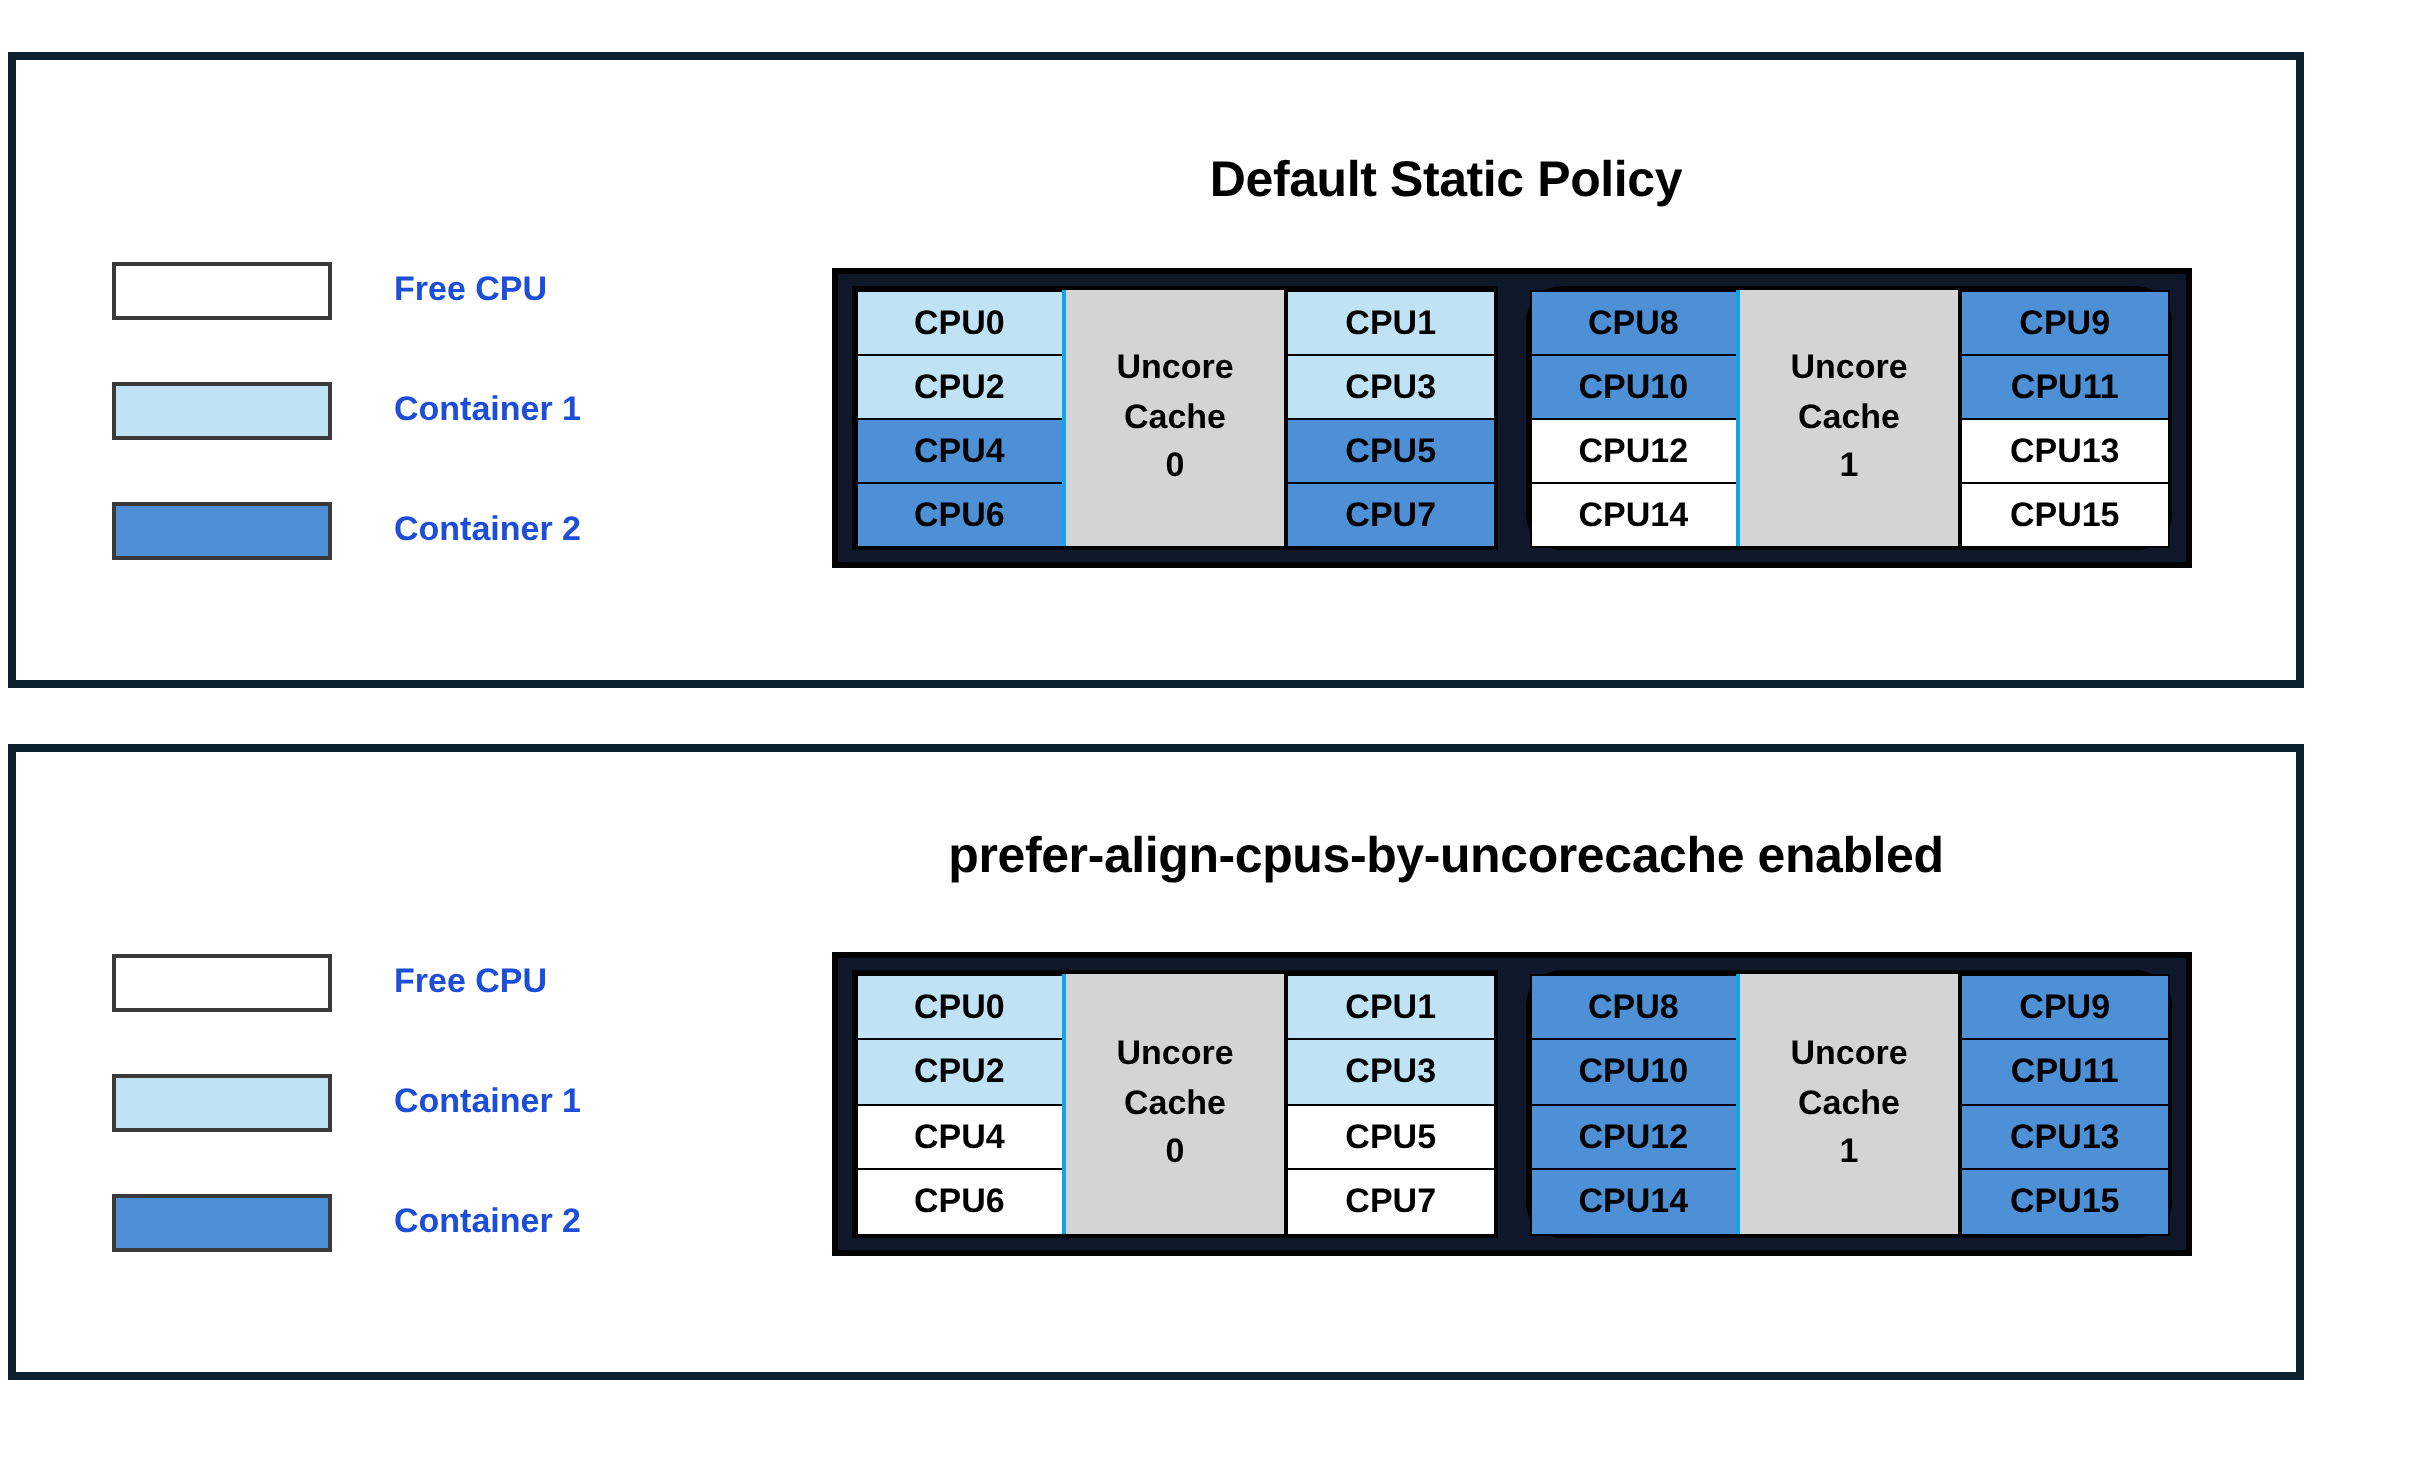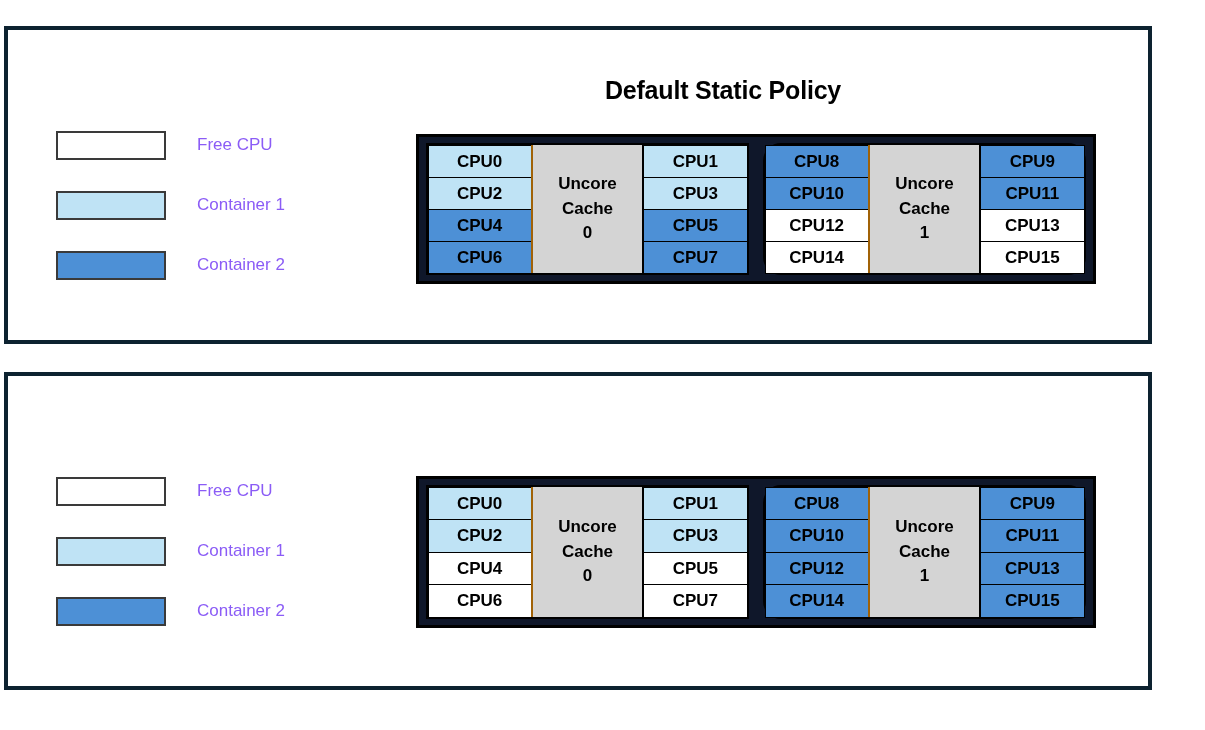--- a/index.html
+++ b/index.html
@@ -54,22 +54,22 @@
   .legend-swatch {
     width: 110px;
     height: 29px;
     border: 2px solid #3a3a3a;
     box-sizing: border-box;
     flex: 0 0 auto;
   }
   .legend-label {
     margin-left: 31px;
     font-size: 17px;
-    font-weight: normal;
-    color: #8b5cf6;
+    font-weight: bold;
+    color: #1d4ed8;
     white-space: nowrap;
   }
 
   
   .cpu-diagram {
     position: absolute;
     border: 3px solid #000000;
     background: #0f172a;
     box-sizing: border-box;
     display: flex;
@@ -107,21 +107,21 @@
     box-sizing: border-box;
     line-height: 1;
   }
   .uncore {
     flex: 1.05 1 0;
     display: flex;
     flex-direction: column;
     align-items: center;
     justify-content: center;
     background: #d4d4d4;
-    border-left: 2px solid #a16207;
+    border-left: 2px solid #0ea5e9;
     border-right: 2px solid #000000;
     box-sizing: border-box;
     font-size: 17px;
     font-weight: bold;
     color: #000000;
     line-height: 1.45;
     text-align: center;
   }
 </style>
 </head>
@@ -183,20 +183,21 @@
         <div class="cpu-cell" style="background: rgb(77, 144, 214);">CPU9</div>
         <div class="cpu-cell" style="background: rgb(77, 144, 214);">CPU11</div>
         <div class="cpu-cell" style="background: rgb(255, 255, 255);">CPU13</div>
         <div class="cpu-cell" style="background: rgb(255, 255, 255);">CPU15</div>
       </div>
     </div>
   </div>
 </section>
 
 <section class="panel" id="panel-2">
+  <div class="panel-title">prefer-align-cpus-by-uncorecache enabled</div>
 
   <div class="legend">
     <div class="legend-row">
       <span class="legend-swatch" style="background: rgb(255, 255, 255);"></span>
       <span class="legend-label">Free CPU</span>
     </div>
     <div class="legend-row">
       <span class="legend-swatch" style="background: rgb(191, 227, 245);"></span>
       <span class="legend-label">Container 1</span>
     </div>

